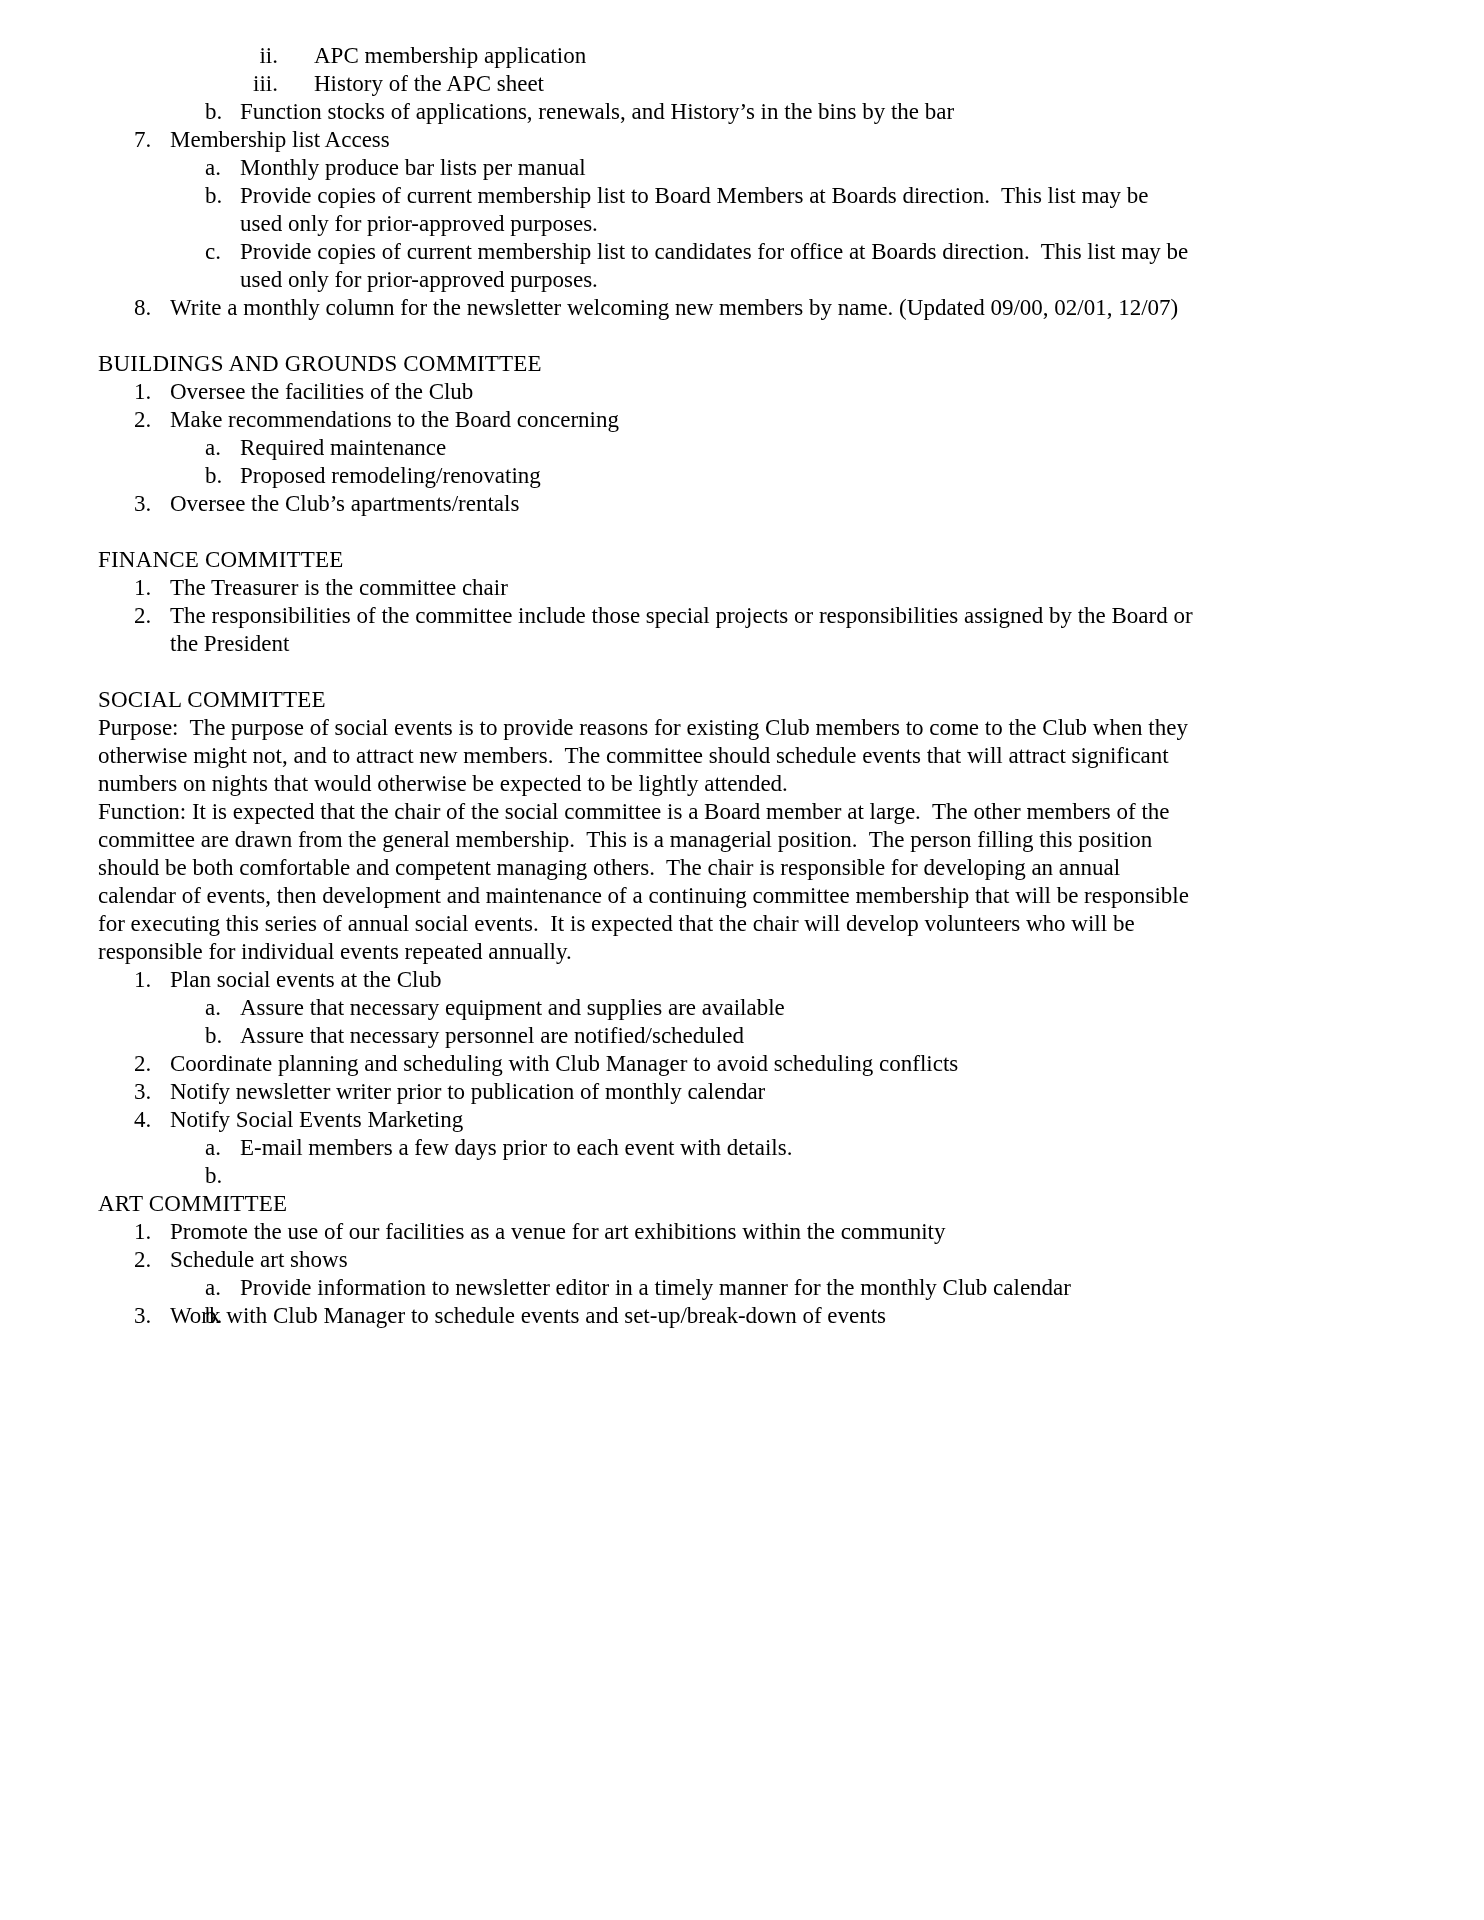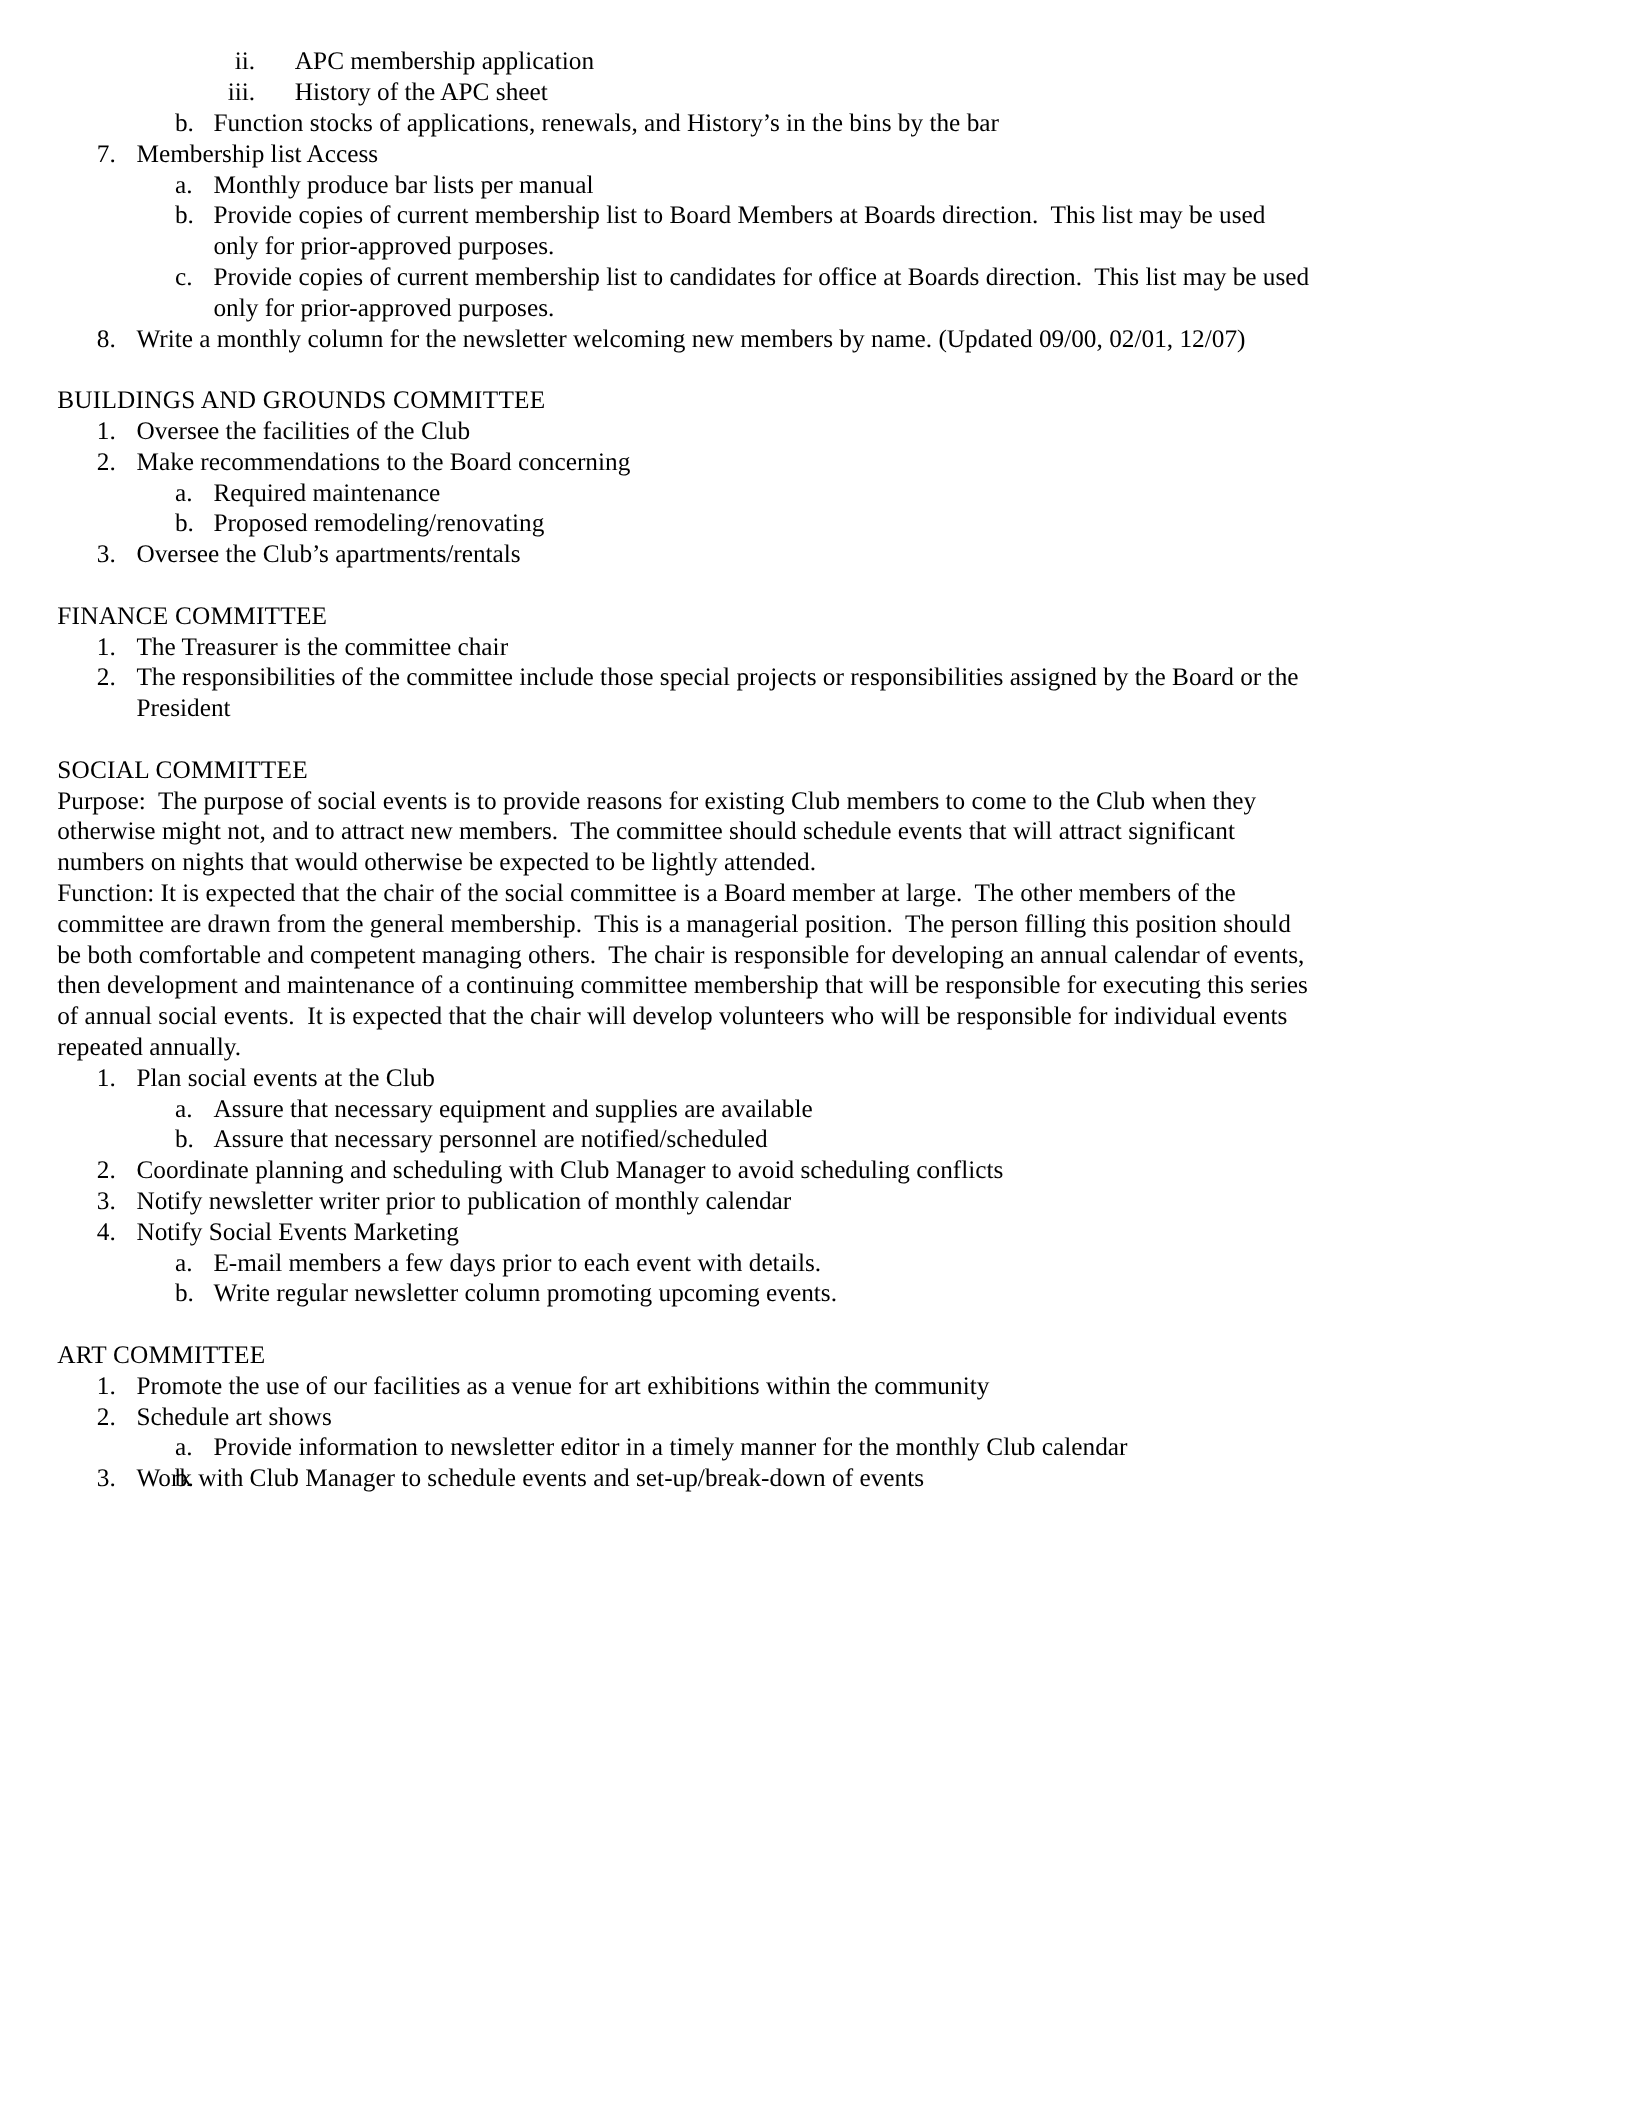--- a/index.html
+++ b/index.html
@@ -10,21 +10,21 @@
     font-family: "Liberation Serif", serif;
     font-size: 23px;
     line-height: 28px;
     color: #000000;
     overflow: hidden;
   }
   .page {
     width: 1484px;
     height: 1920px;
     background: #ffffff;
-    padding: 42px 290px 40px 52px;
+    padding: 42px 290px 40px 98px;
   }
   .doc-block { white-space: pre-wrap; }
   .heading { letter-spacing: 0.2px; }
   .li { position: relative; }
   .li .marker { position: absolute; top: 0; }
   .lvl1 { padding-left: 72px; }
   .lvl1 .marker { left: 36px; }
   .lvl2 { padding-left: 142px; }
   .lvl2 .marker { left: 107px; }
   .lvl3 { padding-left: 216px; }
@@ -59,21 +59,21 @@
       <div class="doc-block heading">SOCIAL COMMITTEE</div>
       <div class="doc-block paragraph">Purpose:  The purpose of social events is to provide reasons for existing Club members to come to the Club when they otherwise might not, and to attract new members.  The committee should schedule events that will attract significant numbers on nights that would otherwise be expected to be lightly attended.</div>
       <div class="doc-block paragraph">Function: It is expected that the chair of the social committee is a Board member at large.  The other members of the committee are drawn from the general membership.  This is a managerial position.  The person filling this position should be both comfortable and competent managing others.  The chair is responsible for developing an annual calendar of events, then development and maintenance of a continuing committee membership that will be responsible for executing this series of annual social events.  It is expected that the chair will develop volunteers who will be responsible for individual events repeated annually.</div>
       <div class="doc-block li lvl1"><span class="marker">1.</span><span class="text">Plan social events at the Club</span></div>
       <div class="doc-block li lvl2"><span class="marker">a.</span><span class="text">Assure that necessary equipment and supplies are available</span></div>
       <div class="doc-block li lvl2"><span class="marker">b.</span><span class="text">Assure that necessary personnel are notified/scheduled</span></div>
       <div class="doc-block li lvl1"><span class="marker">2.</span><span class="text">Coordinate planning and scheduling with Club Manager to avoid scheduling conflicts</span></div>
       <div class="doc-block li lvl1"><span class="marker">3.</span><span class="text">Notify newsletter writer prior to publication of monthly calendar</span></div>
       <div class="doc-block li lvl1"><span class="marker">4.</span><span class="text">Notify Social Events Marketing</span></div>
       <div class="doc-block li lvl2"><span class="marker">a.</span><span class="text">E-mail members a few days prior to each event with details.</span></div>
-      <div class="doc-block li lvl2"><span class="marker">b.</span><span class="text">Write regular newsletter column promoting upcoming events.</span></div>
+      <div class="doc-block li lvl2"><span class="marker">b.</span></div>
       <div class="spacer"></div>
       <div class="doc-block heading">ART COMMITTEE</div>
       <div class="doc-block li lvl1"><span class="marker">1.</span><span class="text">Promote the use of our facilities as a venue for art exhibitions within the community</span></div>
       <div class="doc-block li lvl1"><span class="marker">2.</span><span class="text">Schedule art shows</span></div>
       <div class="doc-block li lvl2"><span class="marker">a.</span><span class="text">Provide information to newsletter editor in a timely manner for the monthly Club calendar</span></div>
       <div class="doc-block li lvl2"><span class="marker">b.</span></div>
       <div class="doc-block li lvl1"><span class="marker">3.</span><span class="text">Work with Club Manager to schedule events and set-up/break-down of events</span></div>
     </div>
 </div>
 

